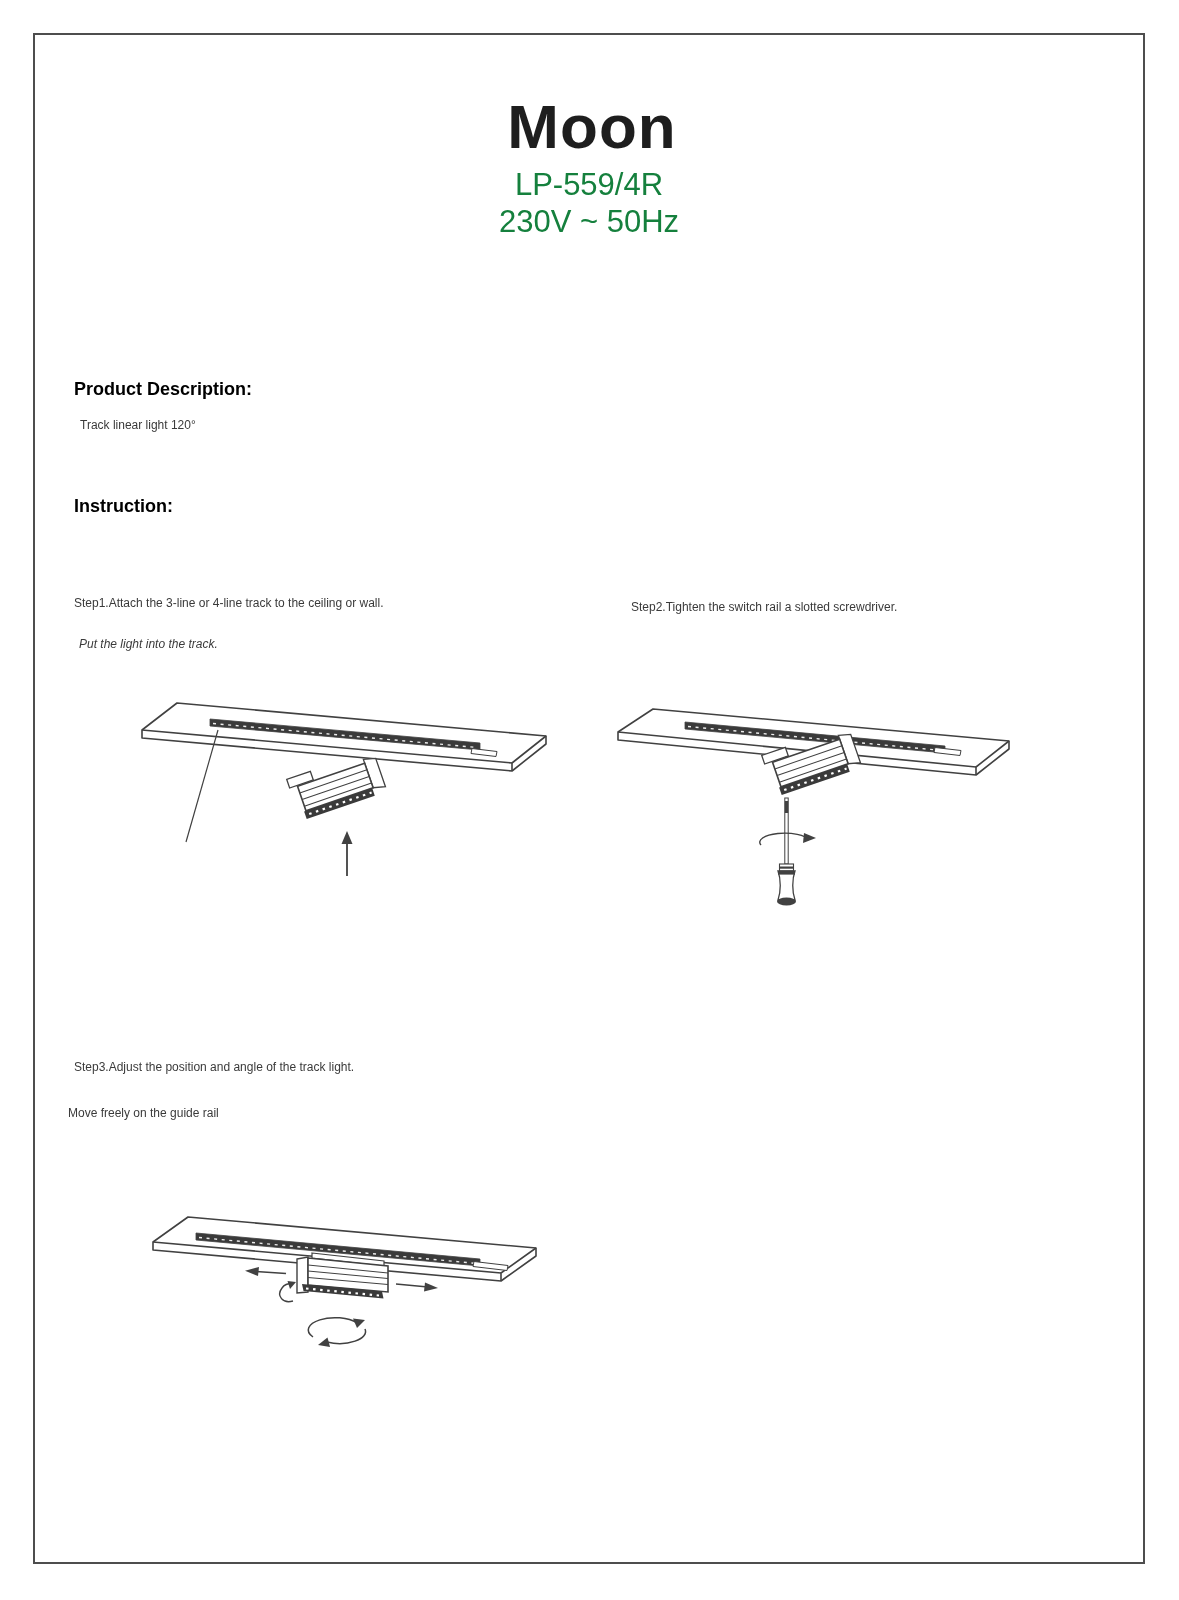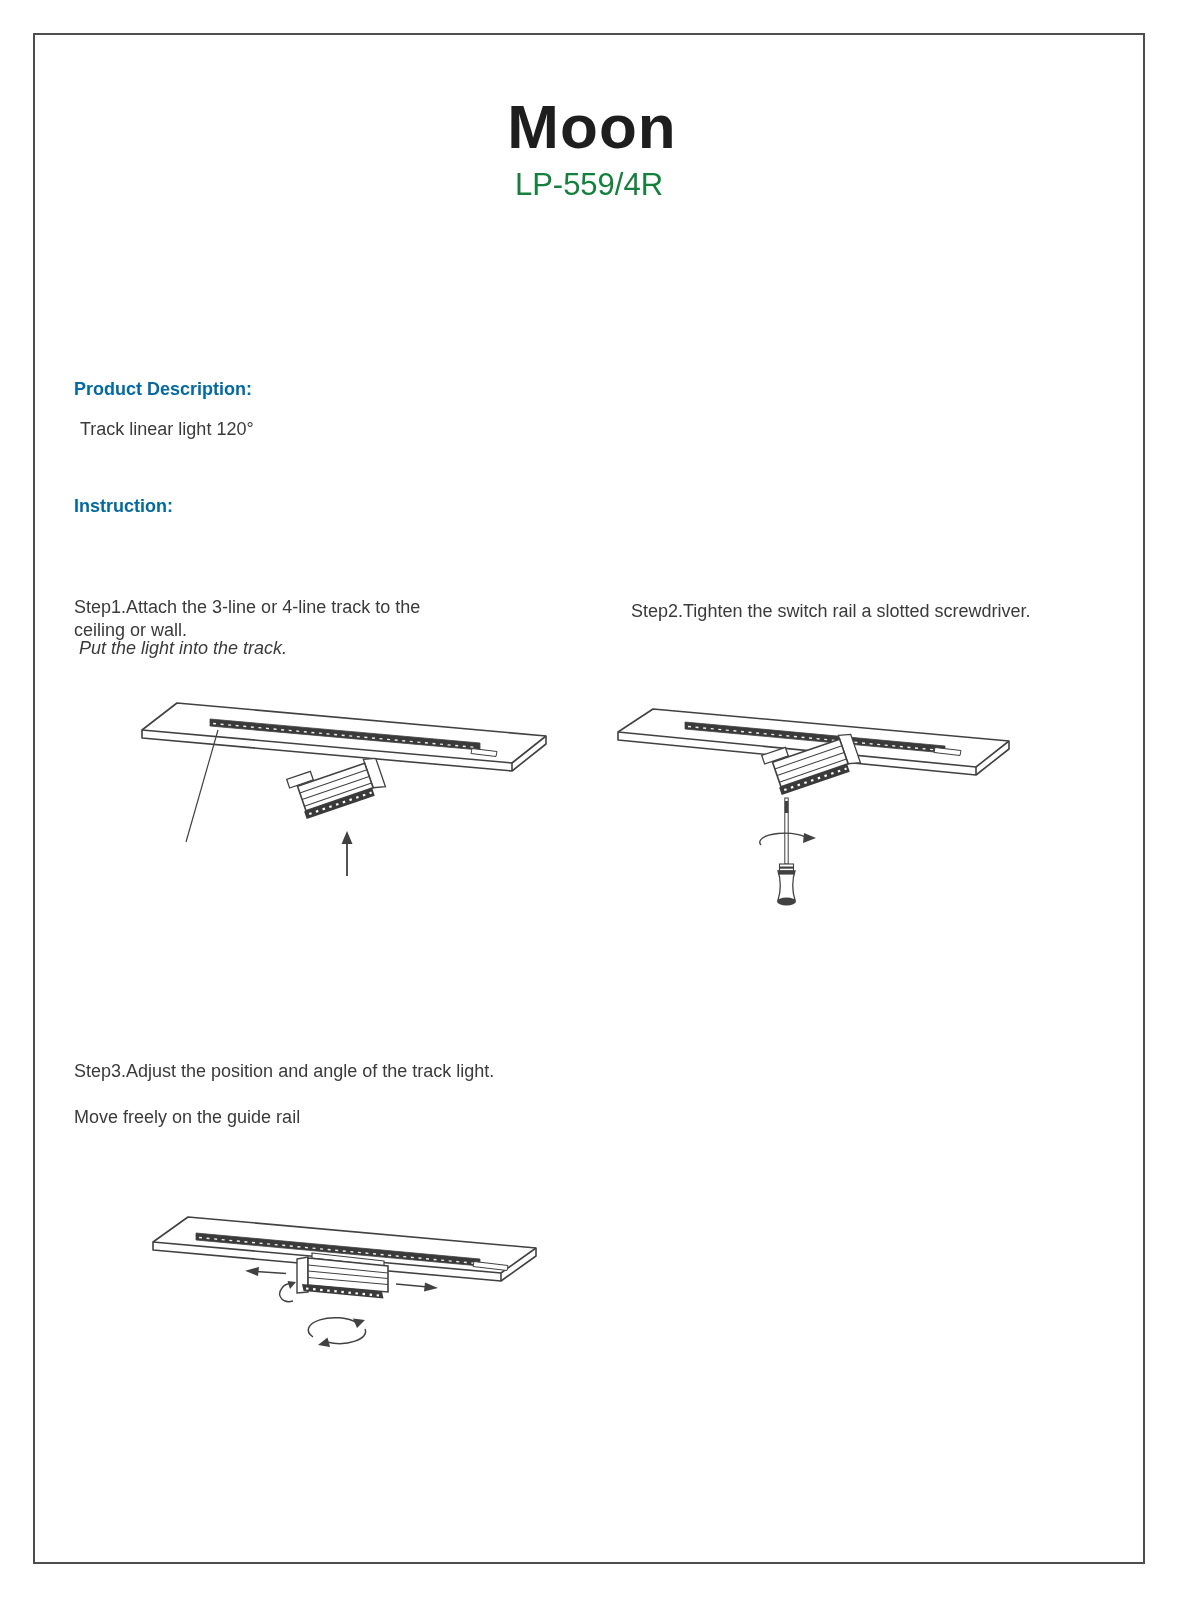--- a/index.html
+++ b/index.html
@@ -16,35 +16,36 @@
     border:2px solid var(--page-border); pointer-events:none;
   }
   .title-block{
     position:absolute; left:33px; top:96px; width:1112px; text-align:center;
   }
   .brand{
     margin:0 0 8px 6px; font-size:62px; line-height:62px; font-weight:bold;
     letter-spacing:1px; color:var(--title);
   }
   .spec-line{ font-size:31px; line-height:37px; color:#15803d; }
-  .heading{ position:absolute; font-size:18px; font-weight:bold; color:#0369a1; white-space:nowrap; }
-  .body-text{ position:absolute; font-size:18px; line-height:1.3; color:var(--text); }
+  .heading{ position:absolute; font-size:18px; font-weight:bold; color:#000000; white-space:nowrap; }
+  .body-text{ position:absolute; font-size:12px; line-height:1.3; color:var(--text); }
   .nowrap{ white-space:nowrap; }
   .figure{ position:absolute; }
   svg{ display:block; }
 </style>
 </head>
 <body>
 
 <div class="page">
   <div class="page-border"></div>
 
   <header class="title-block">
     <h1 class="brand">Moon</h1>
     <div class="spec-line">LP-559/4R</div>
+    <div class="spec-line">230V ~ 50Hz</div>
   </header>
 
   <div class="heading" style="left:74px; top:379px;">Product Description:</div>
   <div class="body-text nowrap" style="left:80px; top:418px;">Track linear light 120°</div>
 
   <div class="heading" style="left:74px; top:496px;">Instruction:</div>
 
   <div class="body-text" style="left:74px; top:568px; width:390px;margin-top:28px;">Step1.Attach the 3-line or 4-line track to the ceiling or wall.</div>
   <div class="body-text nowrap" style="left:79px; top:637px;font-style:italic;">Put the light into the track.</div>
 
@@ -104,21 +105,21 @@
       <rect x="188" y="191" width="17" height="3.6" fill="#414141"></rect>
       <ellipse cx="196.5" cy="221.5" rx="9.5" ry="4" fill="#414141"></ellipse>
     </g>
     <g>
       <path d="M171,165 A25,9 0 1 1 219,160" stroke="#414141" stroke-width="1.4" fill="none"></path>
       <polygon points="226,158 214,153 213,163" fill="#414141"></polygon>
     </g>
   </svg>
 
   <div class="body-text nowrap" style="left:74px; top:1060px;">Step3.Adjust the position and angle of the track light.</div>
-  <div class="body-text nowrap" style="left:74px; top:1106px;">Move freely on the guide rail</div>
+  <div class="body-text nowrap" style="left:68px; top:1106px;">Move freely on the guide rail</div>
 
   <svg class="figure" style="left:130px; top:1170px;" width="440" height="190" viewBox="0 0 440 190" aria-hidden="true">
     <g stroke="#414141" stroke-width="1.6" fill="#ffffff" stroke-linejoin="round">
       <path d="M23,72 L58,47 L406,78 L406,86 L371,111 L23,80 Z"></path>
       <path d="M23,72 L371,103" fill="none"></path>
       <path d="M406,78 L371,103 L371,111" fill="none"></path>
     </g>
     <g>
       <path d="M66,63 L350,89 L350,96 L66,70 Z" fill="#3a3a3a" stroke="#414141" stroke-width="0.8"></path>
       <path d="M69,67.5 L347,93.5" stroke="#ededed" stroke-width="1.4" stroke-dasharray="3,4.6" fill="none"></path>

